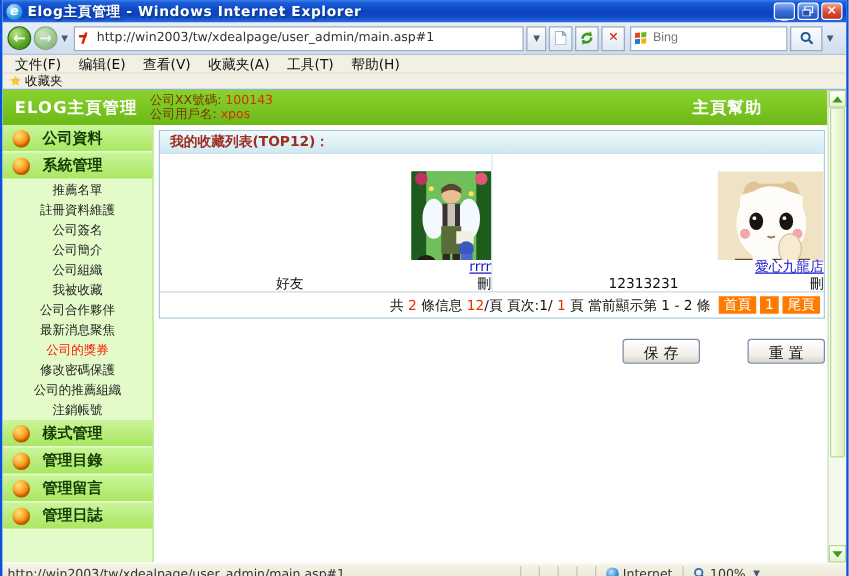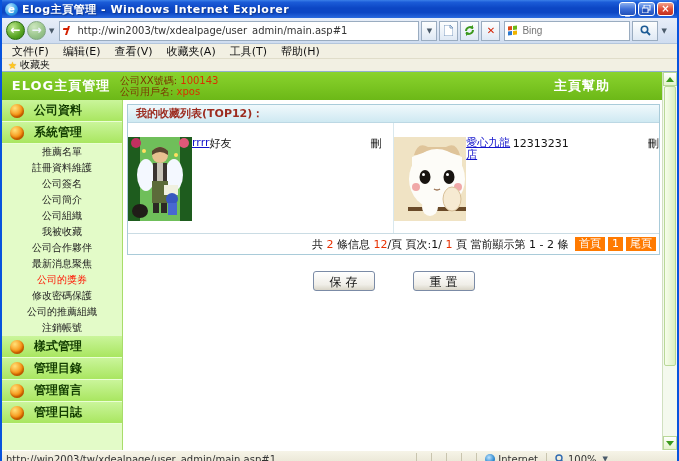--- a/index.html
+++ b/index.html
@@ -54,30 +54,30 @@
   .sidebar{width:120px;flex:0 0 120px;background:#e3fbc8;border-right:1px solid #a8dd6a;display:flex;flex-direction:column;}
   .s-section{height:21px;flex:0 0 21px;background:linear-gradient(180deg,#caf59b,#a9e660);border-bottom:1px solid #eaffd4;display:flex;align-items:center;font-weight:bold;font-size:12px;color:#123c00;}
   .ball{width:14px;height:14px;border-radius:50%;margin:0 10px 0 8px;background:radial-gradient(circle at 35% 30%,#ffe27a,#f58300 65%,#c85c00);box-shadow:inset -1px -2px 2px rgba(150,60,0,.6);}
   .s-item{height:16px;flex:0 0 16px;display:flex;align-items:center;justify-content:center;font-size:10px;color:#222;}
   .s-item.active{color:#ff1400;}
   
   .main{flex:1;background:#fff;padding:4px 2px 0 4px;overflow:hidden;}
   .panel{border:1px solid #a9cbd9;background:#fff;}
   .panel-title{height:17px;background:linear-gradient(180deg,#f0f9fc,#cfe9f2);border-bottom:1px solid #bcd8e4;display:flex;align-items:center;padding-left:8px;color:#9c2c20;font-weight:bold;font-size:11px;}
   .cards{display:flex;height:110px;}
-  .card{flex:1;display:flex;align-items:flex-start;padding-top:14px;}
+  .card{flex:1;display:flex;flex-direction:column;align-items:flex-end;padding-top:14px;}
   .card.sep{border-right:1px solid #d9e8ee;}
   .thumb{display:block;}
   .card-link{font-size:11px;color:#1414cc;text-decoration:underline;line-height:12px;}
   .card-row{width:65%;display:flex;justify-content:space-between;font-size:11px;color:#111;line-height:13px;}
   .del{color:#111;cursor:pointer;}
   .pag{height:20px;border-top:1px solid #cadce4;display:flex;align-items:center;justify-content:flex-end;font-size:11px;color:#111;padding-right:3px;white-space:pre;}
   .pag .red{color:#e83000;}
   .pbox{display:inline-block;background:#ff7a00;color:#fff;font-weight:normal;padding:0px 4px;margin-left:3px;font-size:11px;line-height:14px;}
-  .actions{margin-top:16px;display:flex;justify-content:center;gap:38px;}
+  .actions{margin-top:16px;display:flex;justify-content:flex-end;gap:38px;}
   .xpbtn{width:62px;height:20px;border:1px solid #7b8ba6;border-radius:3px;background:linear-gradient(180deg,#ffffff,#f0eee8 70%,#d9d5c8);font-size:12px;color:#111;text-align:center;line-height:18px;font-family:"DejaVu Sans","Liberation Sans",sans-serif;}
   
   .vscroll{width:14px;flex:0 0 14px;background:#f4f9ee;border-left:1px solid #d0e0c0;display:flex;flex-direction:column;}
   .sbtn{height:14px;flex:0 0 14px;background:linear-gradient(180deg,#ffffff,#e4f3cc);border:1px solid #b9d898;box-sizing:border-box;display:flex;align-items:center;justify-content:center;}
   .sarrow-up{width:0;height:0;border-bottom:5px solid #3c9a1e;border-left:4px solid transparent;border-right:4px solid transparent;}
   .sarrow-dn{width:0;height:0;border-top:5px solid #3c9a1e;border-left:4px solid transparent;border-right:4px solid transparent;}
   .sthumb{height:278px;margin:0 1px;background:linear-gradient(90deg,#f6fdeb,#ddf0c2);border:1px solid #b9d898;border-radius:2px;}
   .strack{flex:1;}
   
   .statusbar{height:16px;background:linear-gradient(180deg,#f6f4e8,#e6e2cf);border-top:1px solid #fff;display:flex;align-items:center;font-size:10px;color:#333;padding:0 4px;}

